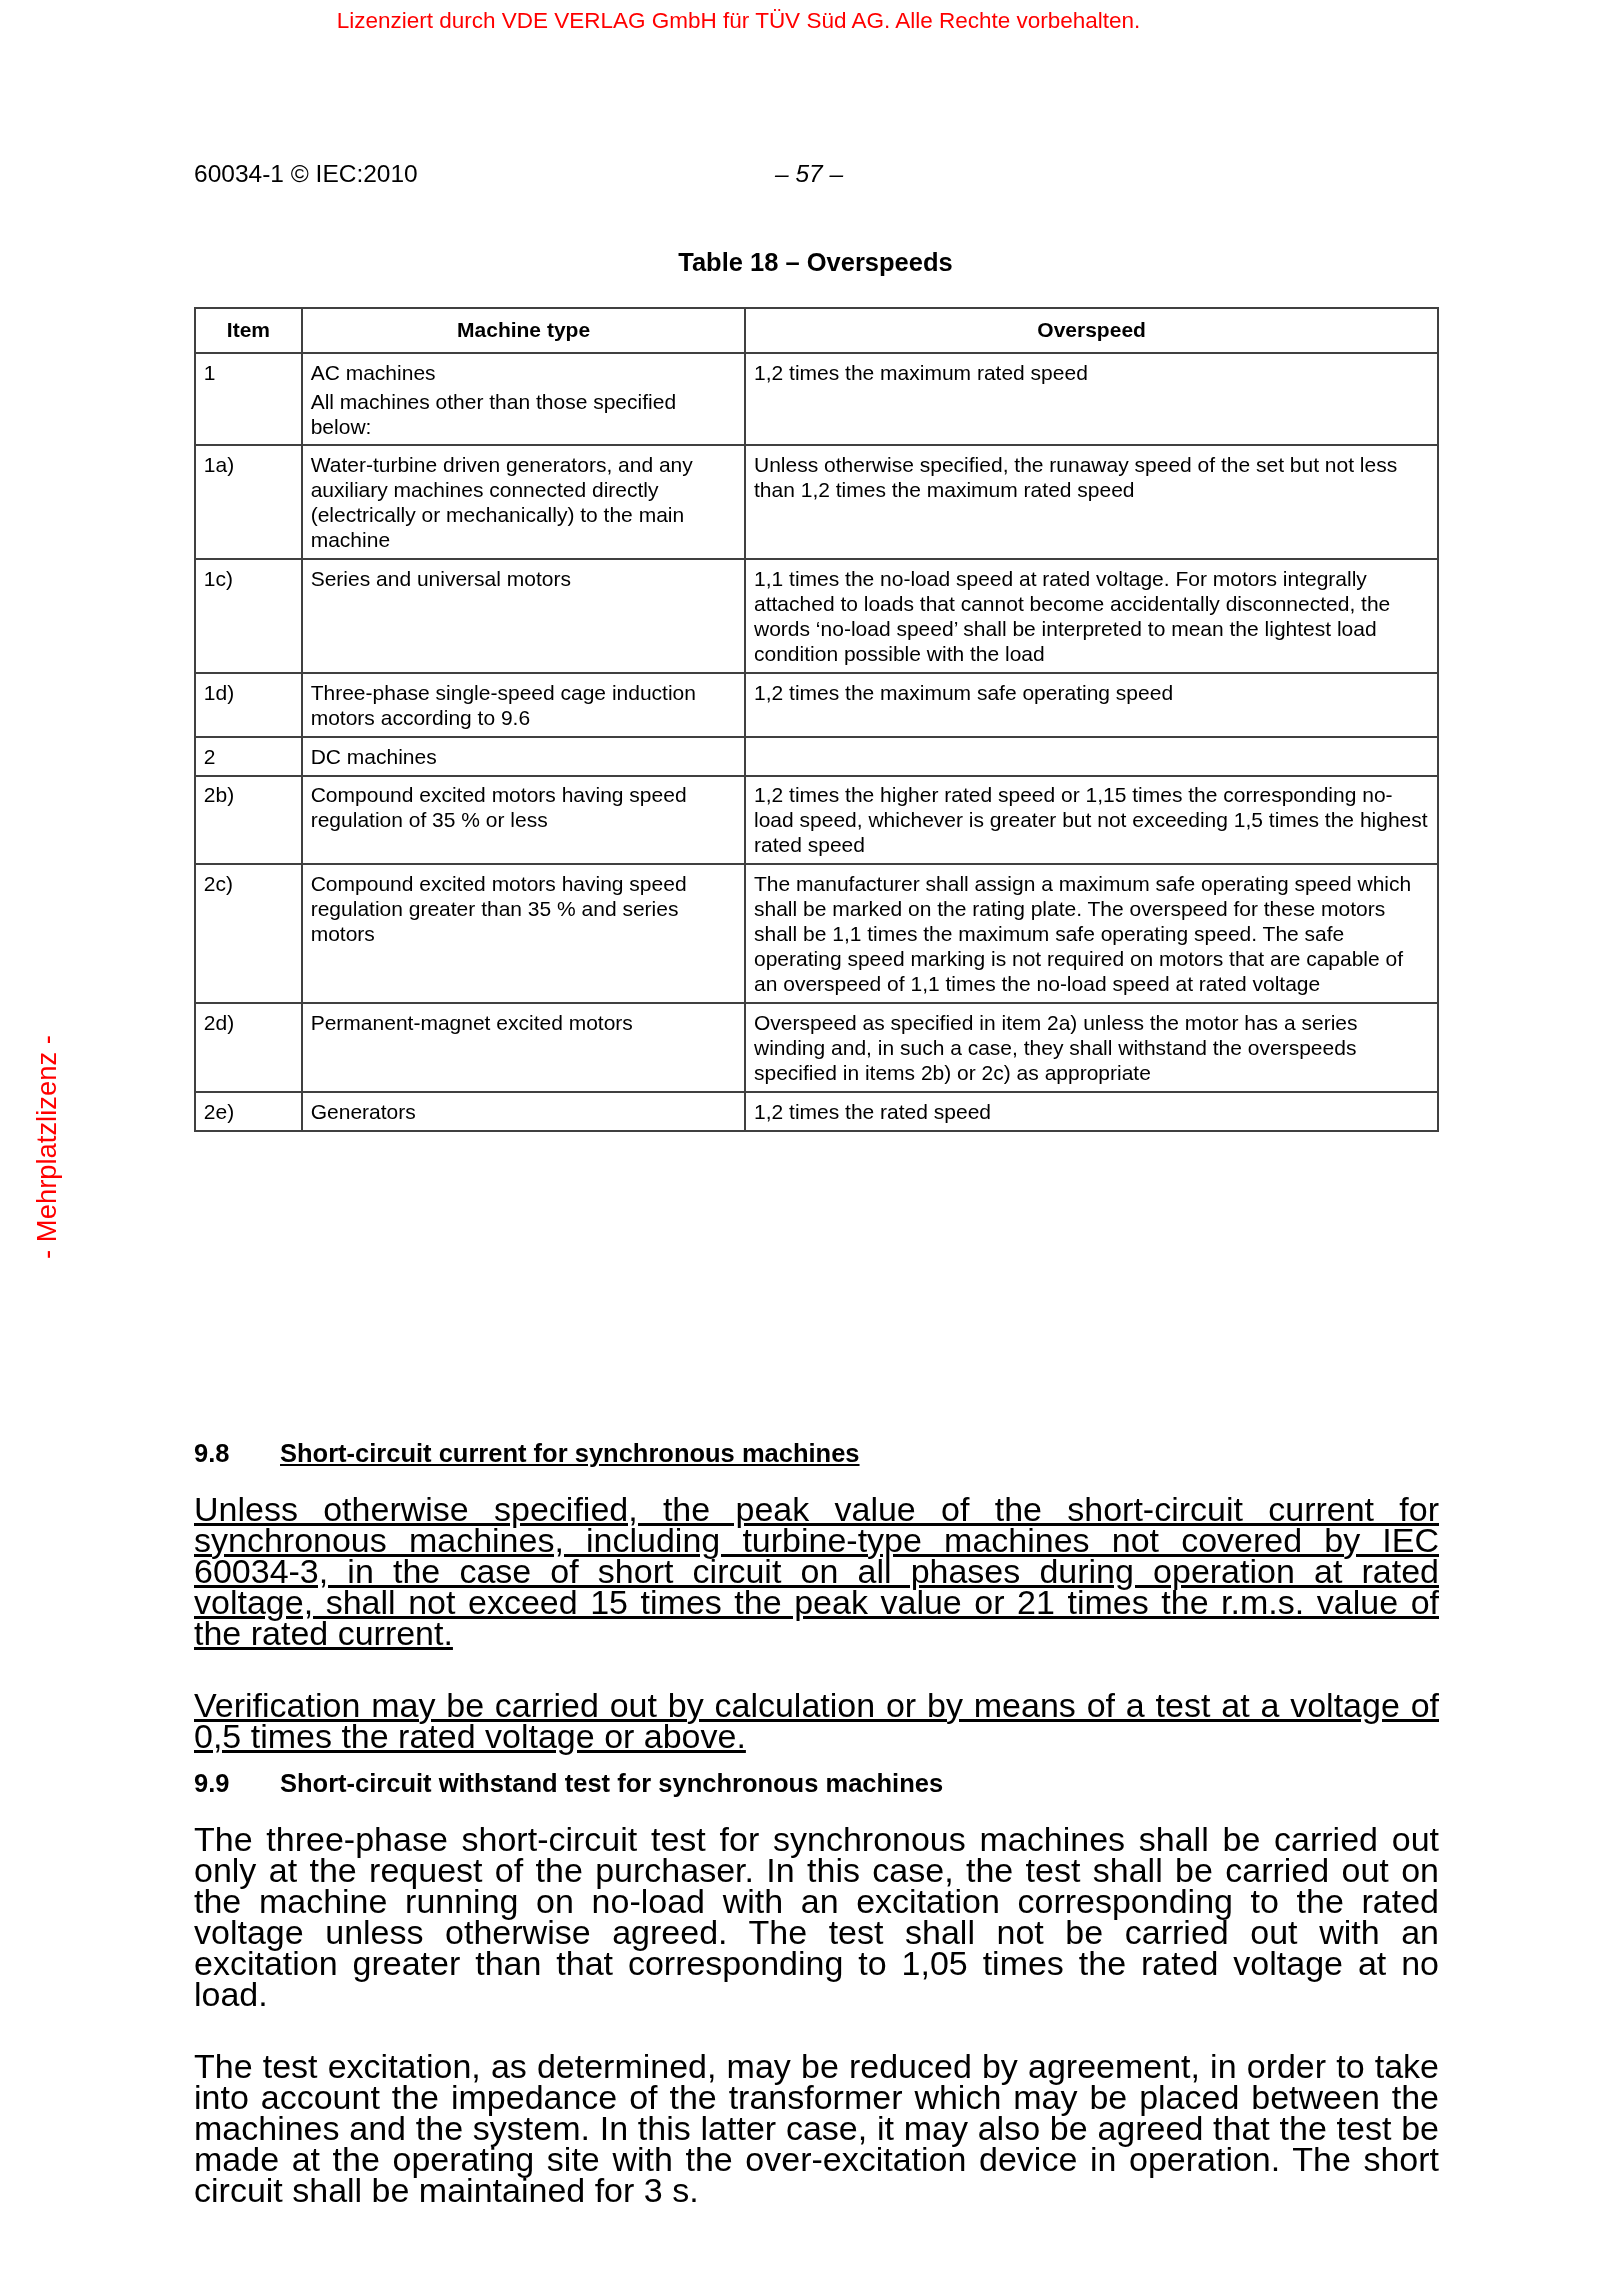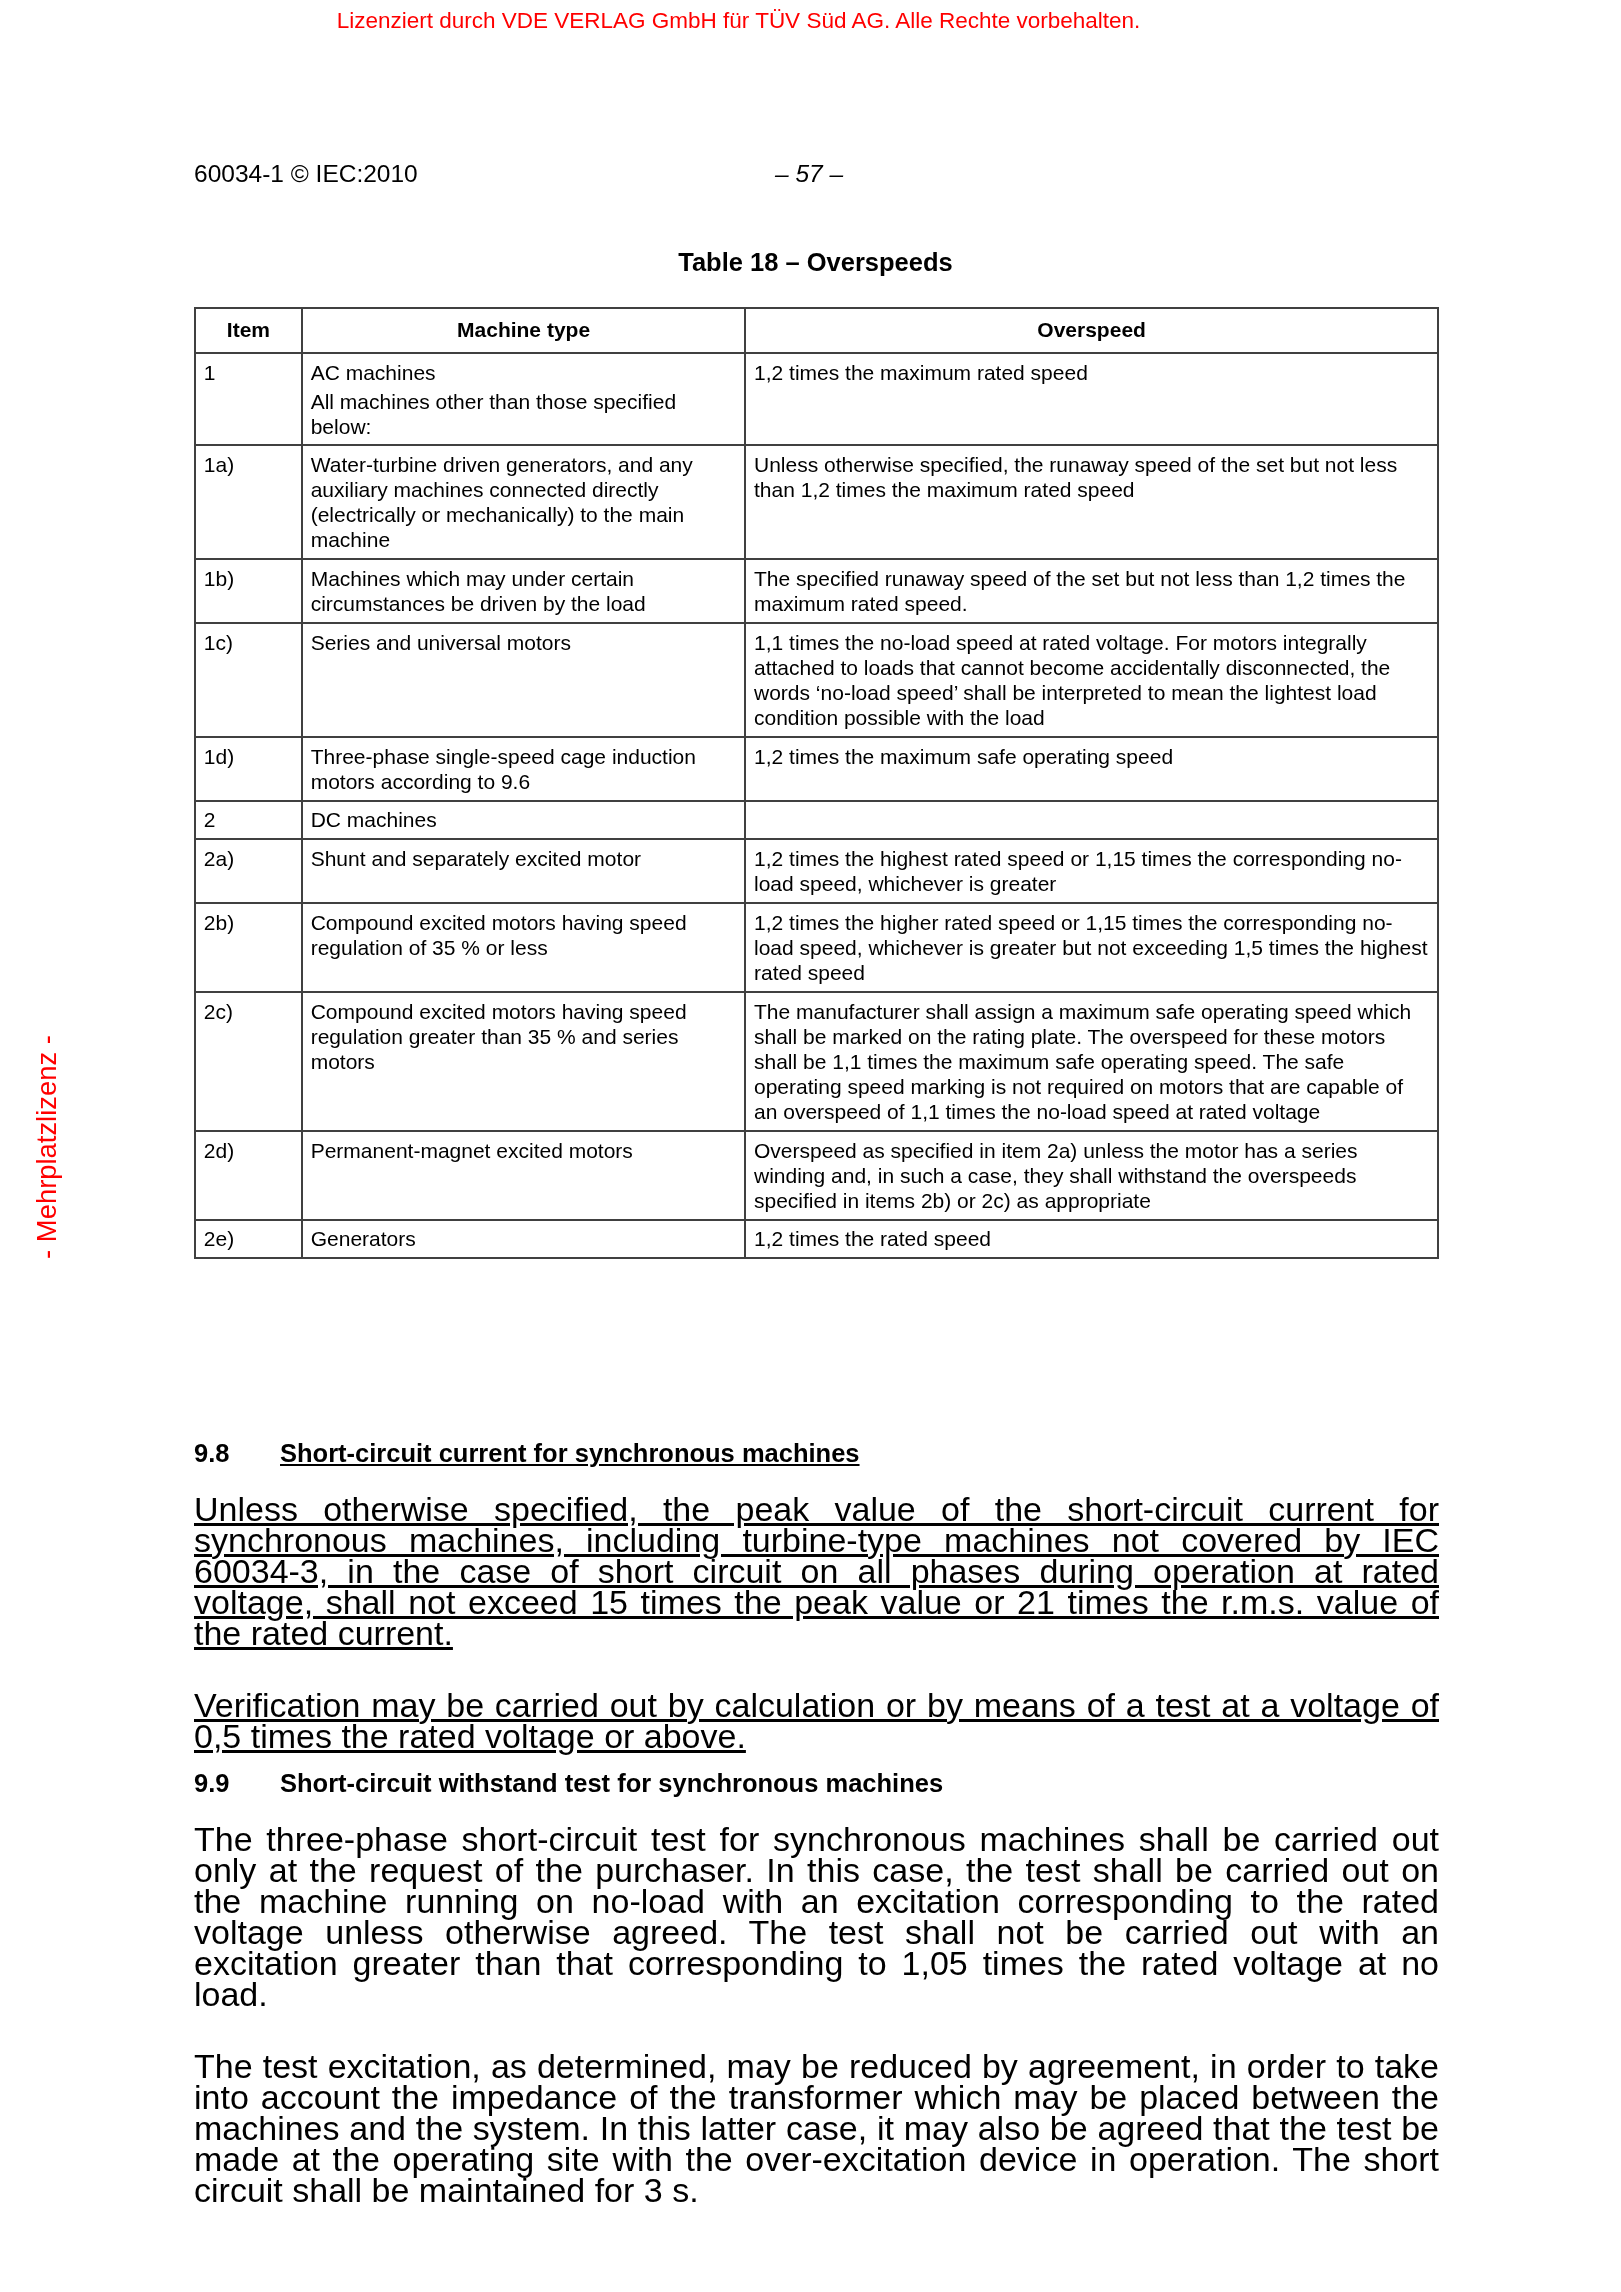--- a/index.html
+++ b/index.html
@@ -61,43 +61,33 @@
         <div class="sub">All machines other than those specified below:</div>
       </td>
       <td class="mid">1,2 times the maximum rated speed</td>
     </tr>
     <tr>
       <td>1a)</td>
       <td>Water-turbine driven generators, and any auxiliary machines connected directly (electrically or mechanically) to the main machine</td>
       <td>Unless otherwise specified, the runaway speed of the set but not less than 1,2 times the maximum rated speed</td>
     </tr>
     <tr>
-      <td>1b)</td>
-      <td>Machines which may under certain circumstances be driven by the load</td>
-      <td>The specified runaway speed of the set but not less than 1,2 times the maximum rated speed.</td>
-    </tr>
-    <tr>
       <td>1c)</td>
       <td>Series and universal motors</td>
       <td>1,1 times the no-load speed at rated voltage. For motors integrally attached to loads that cannot become accidentally disconnected, the words ‘no-load speed’ shall be interpreted to mean the lightest load condition possible with the load</td>
     </tr>
     <tr>
       <td>1d)</td>
       <td>Three-phase single-speed cage induction motors according to 9.6</td>
       <td>1,2 times the maximum safe operating speed</td>
     </tr>
     <tr>
       <td>2</td>
       <td>DC machines</td>
       <td></td>
-    </tr>
-    <tr>
-      <td>2a)</td>
-      <td>Shunt and separately excited motor</td>
-      <td>1,2 times the highest rated speed or 1,15 times the corresponding no-load speed, whichever is greater</td>
     </tr>
     <tr>
       <td>2b)</td>
       <td>Compound excited motors having speed regulation of 35 % or less</td>
       <td>1,2 times the higher rated speed or 1,15 times the corresponding no-load speed, whichever is greater but not exceeding 1,5 times the highest rated speed</td>
     </tr>
     <tr>
       <td>2c)</td>
       <td>Compound excited motors having speed regulation greater than 35 % and series motors</td>
       <td>The manufacturer shall assign a maximum safe operating speed which shall be marked on the rating plate. The overspeed for these motors shall be 1,1 times the maximum safe operating speed. The safe operating speed marking is not required on motors that are capable of an overspeed of 1,1 times the no-load speed at rated voltage</td>

